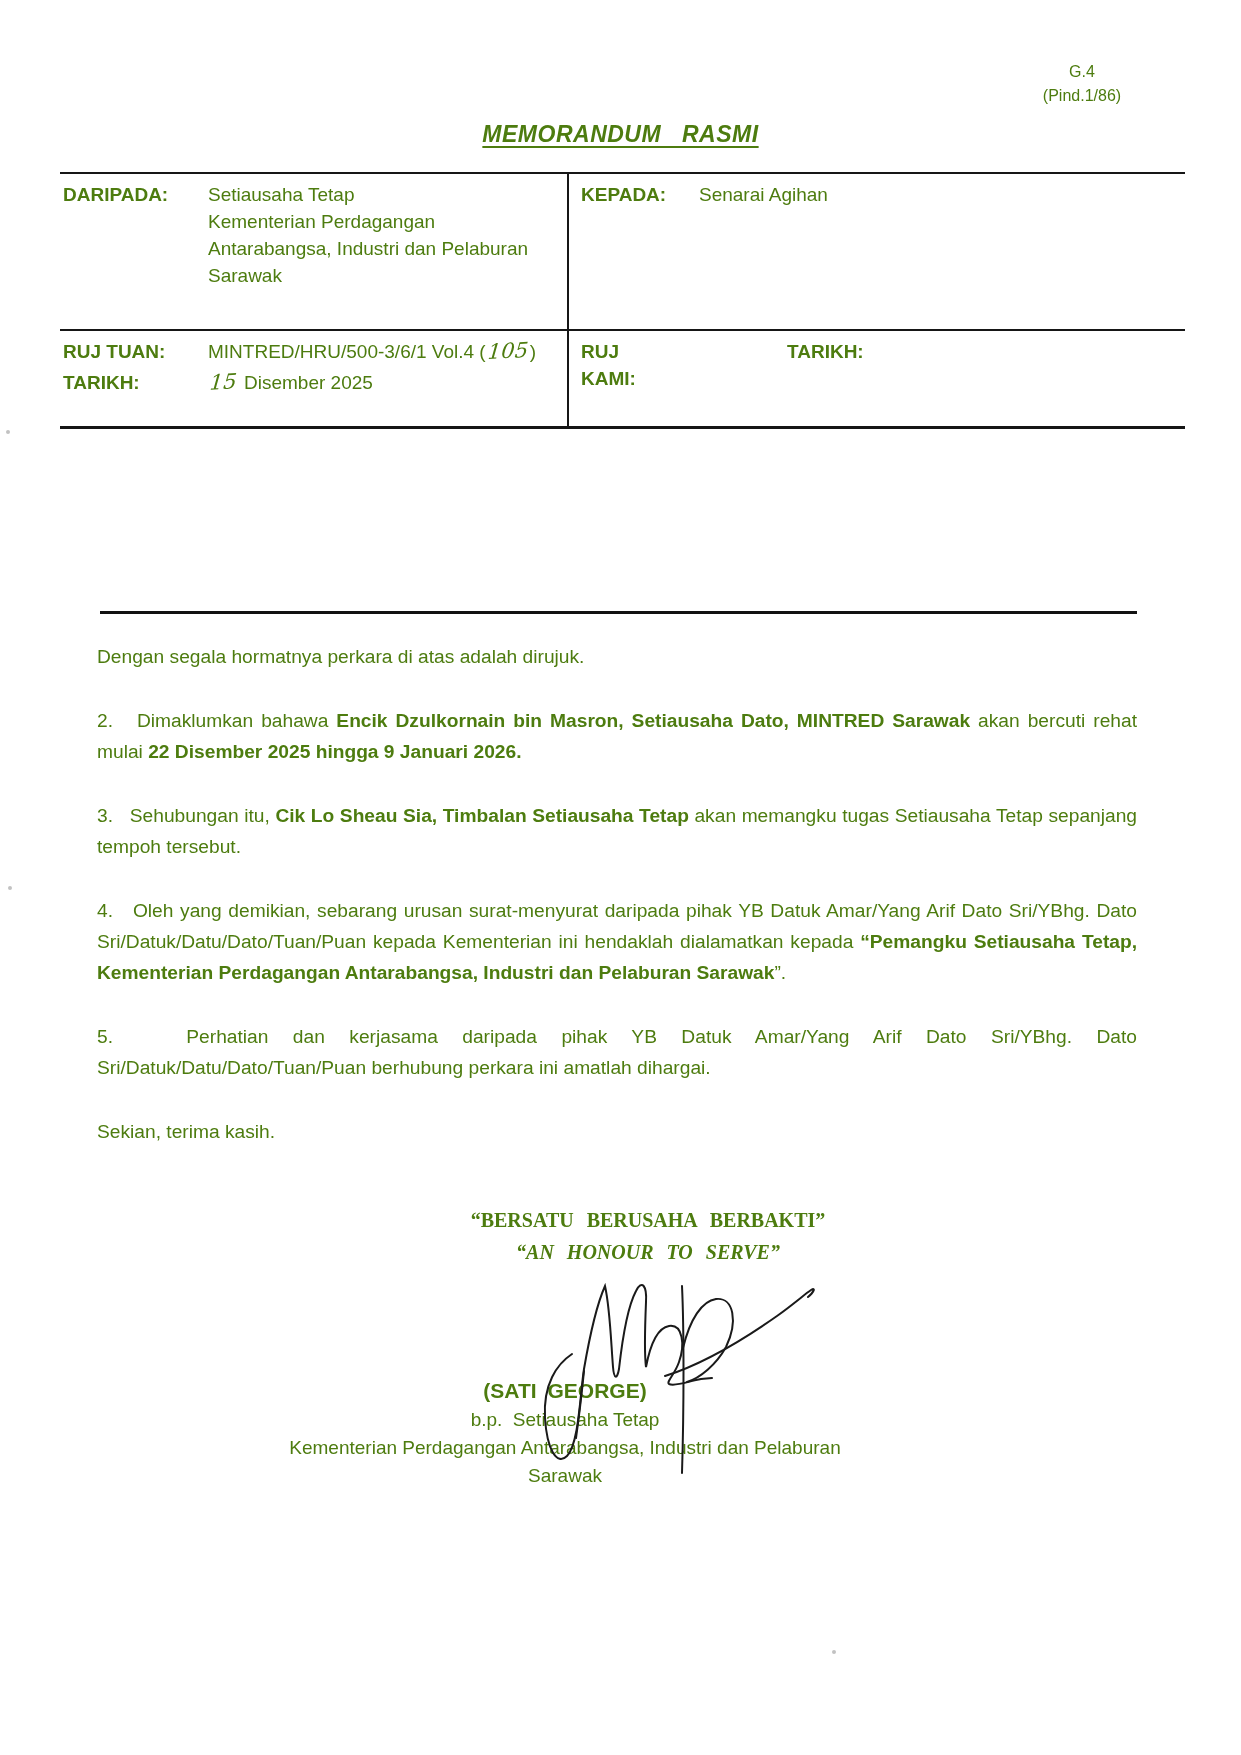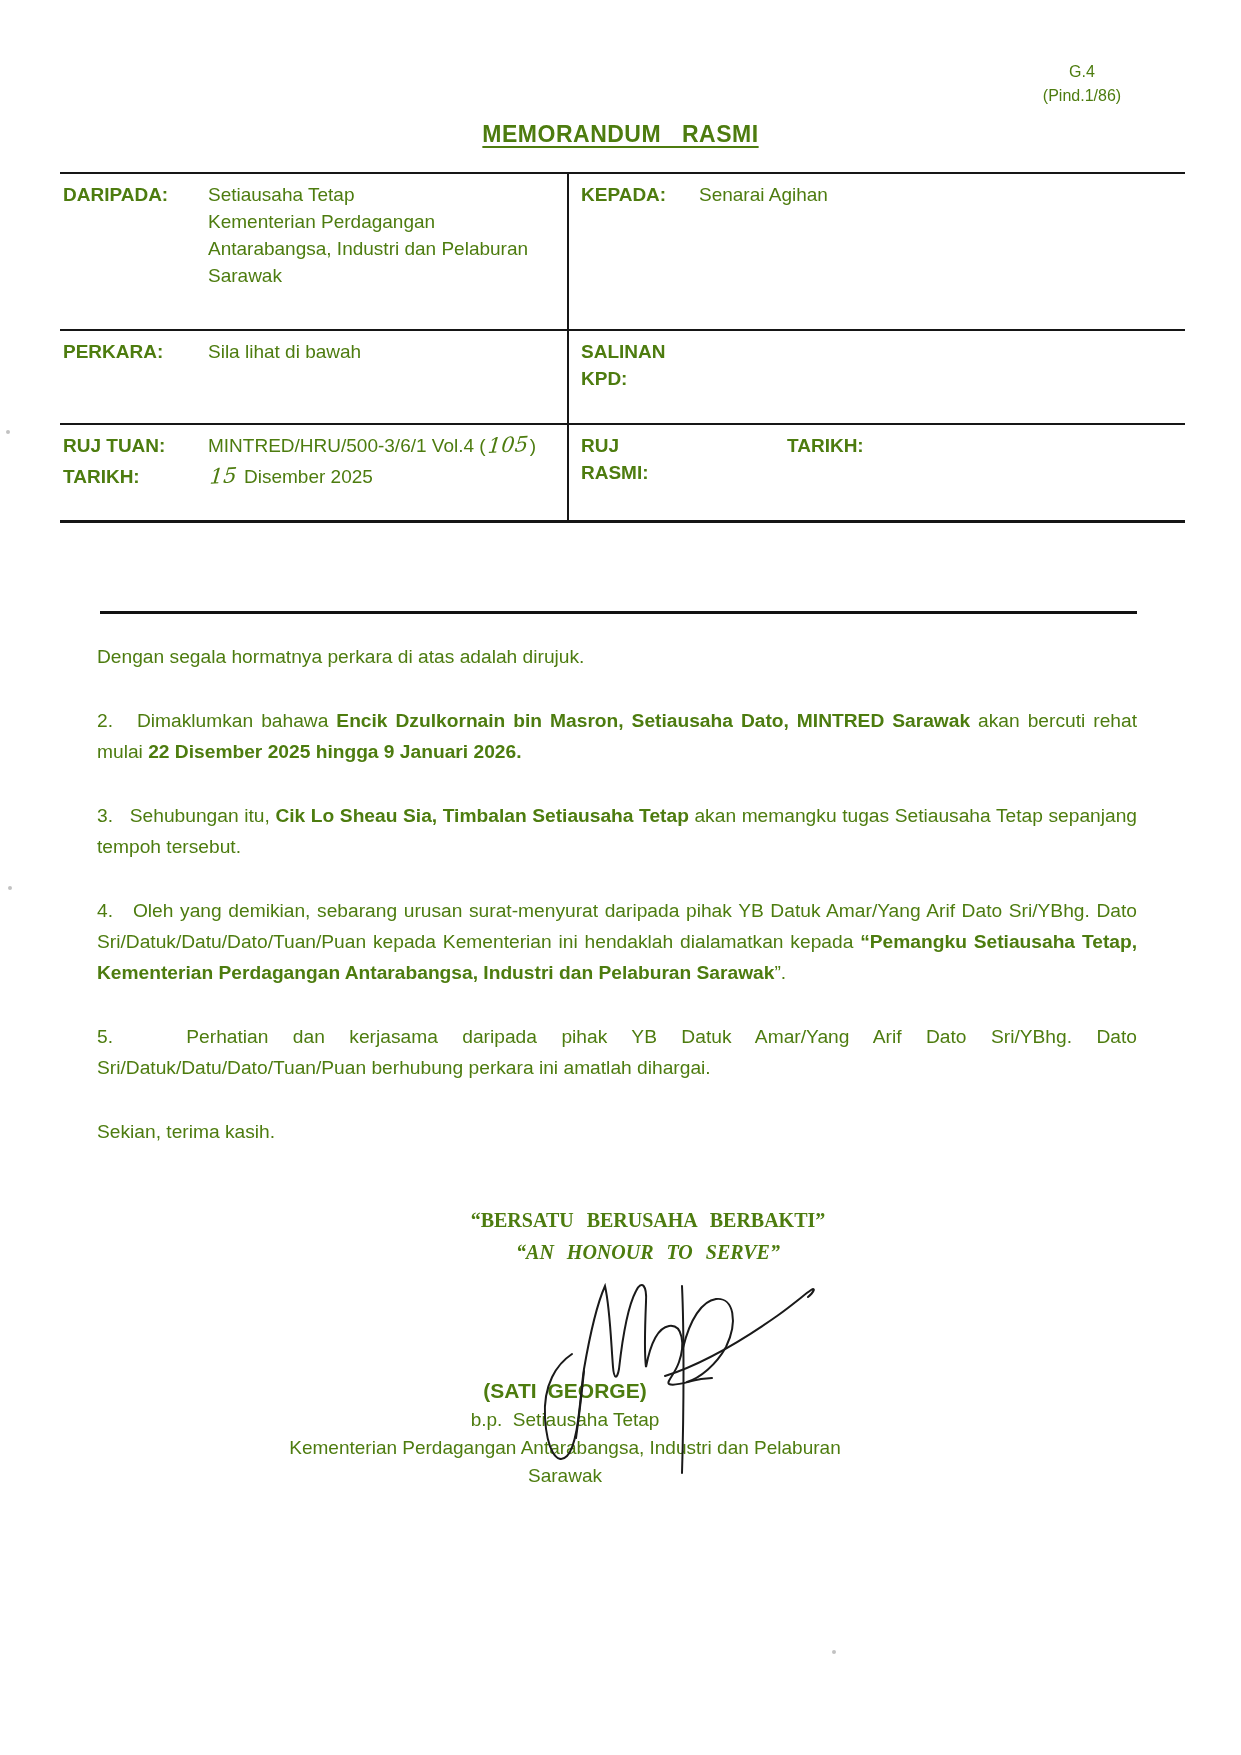--- a/index.html
+++ b/index.html
@@ -20,20 +20,21 @@
     text-align:center; font-size:16px; line-height:24px;
   }
 
   
   .title {
     position:absolute; top:121px; left:0; width:100%;
     text-align:center; font-size:23px; font-weight:bold;
     letter-spacing:0.5px; word-spacing:14px;
     text-decoration:underline;
     text-underline-offset:4px;
+    font-style:italic;
   }
 
   
   table.meta {
     position:absolute; top:172px; left:60px;
     width:1125px; border-collapse:collapse;
     font-size:19px; table-layout:fixed;
   }
   table.meta td { vertical-align:top; padding:7px 0 0 0; }
   td.lcell { width:507px; }
@@ -123,50 +124,36 @@
           </div>
         </div>
       </td>
       <td class="rcell">
         <div class="cellflex">
           <div class="rlbl">KEPADA:</div>
           <div class="val">Senarai Agihan</div>
         </div>
       </td>
     </tr>
-    <tr class="r2">
-      <td class="lcell">
-        <div class="cellflex">
-          <div class="lbl">PERKARA:</div>
-          <div class="val">Sila lihat di bawah</div>
-        </div>
-      </td>
-      <td class="rcell">
-        <div class="rlbl" style="flex:none;">
-          <div>SALINAN</div>
-          <div>KPD:</div>
-        </div>
-      </td>
-    </tr>
     <tr class="r3">
       <td class="lcell">
         <div class="cellflex">
           <div class="lbl">RUJ TUAN:</div>
           <div class="val"><span>MINTRED/HRU/500-3/6/1 Vol.4 (</span><span class="hand">105</span><span>)</span></div>
         </div>
         <div class="cellflex" style="margin-top:4px;">
           <div class="lbl">TARIKH:</div>
           <div class="val"><span class="hand">15</span> <span>Disember 2025</span></div>
         </div>
       </td>
       <td class="rcell">
         <div class="cellflex">
           <div class="rlbl">
             <div>RUJ</div>
-            <div>RASMI:</div>
+            <div>KAMI:</div>
           </div>
           <div class="tarikh-right">TARIKH:</div>
         </div>
       </td>
     </tr>
   </tbody>
     </table>
 
   <div class="heading-rule"></div>
 

